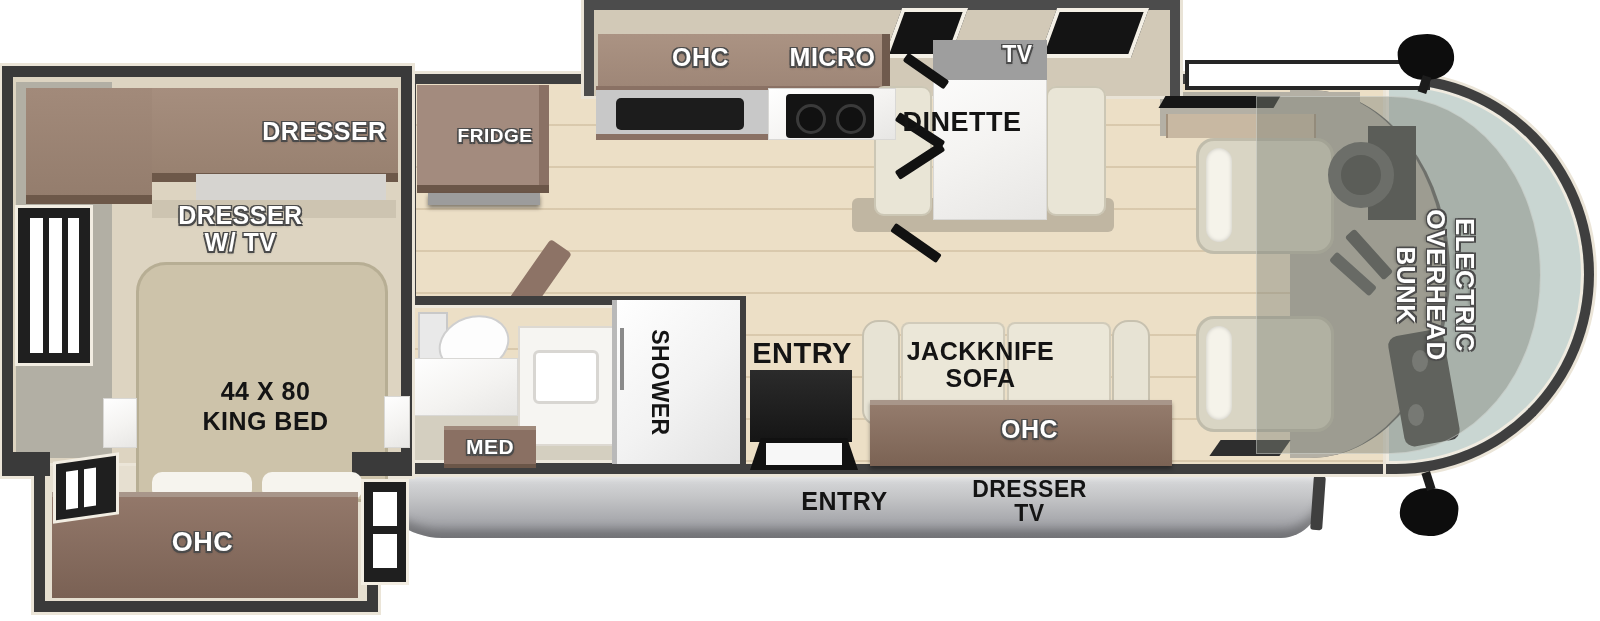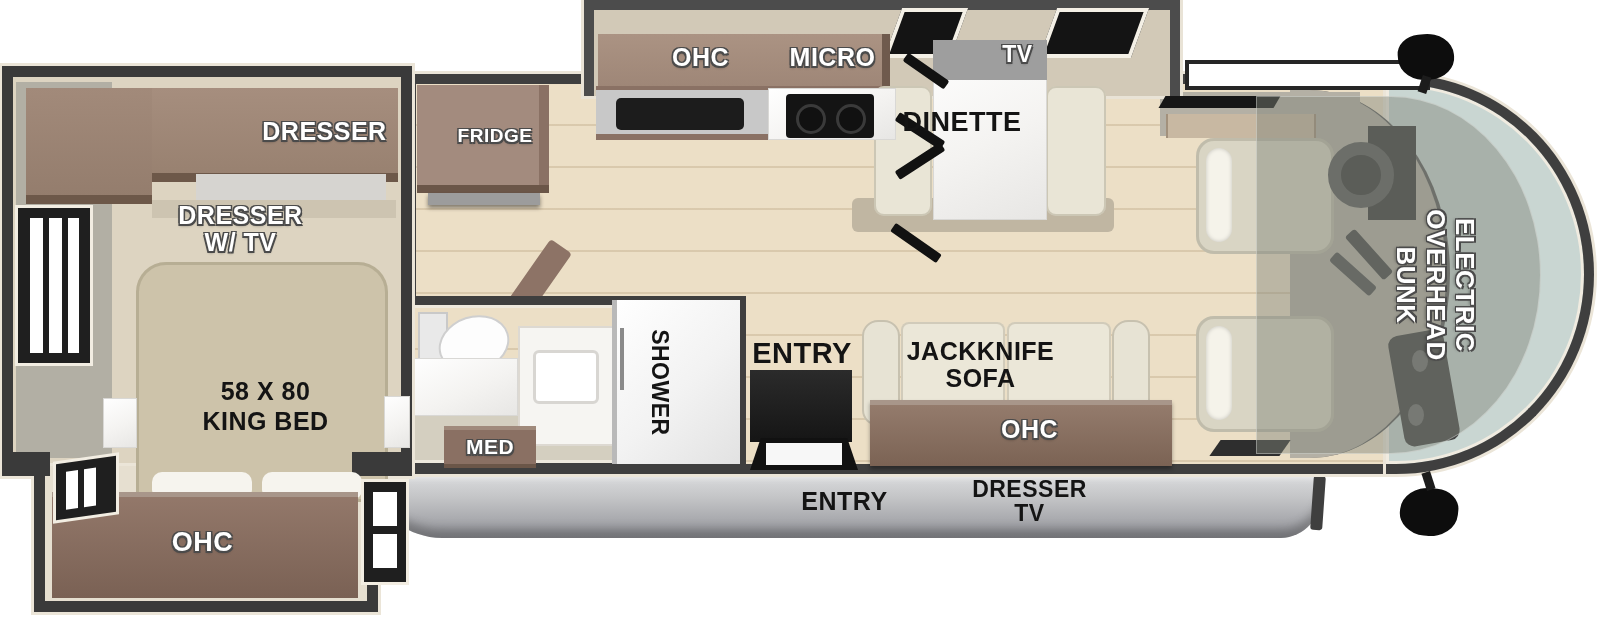--- a/index.html
+++ b/index.html
@@ -188,21 +188,21 @@
     <div class="pane" style="left:28px;top:9px;width:12px;height:38px;"></div>
   </div>
   <div class="abs win" style="left:364px;top:482px;width:42px;height:100px;">
     <div class="pane" style="left:9px;top:10px;width:24px;height:34px;"></div>
     <div class="pane" style="left:9px;top:52px;width:24px;height:34px;"></div>
   </div>
 
   <div class="lbl lw" style="left:252px;top:118px;width:145px;font-size:25px;">DRESSER</div>
   <div class="lbl lw" style="left:158px;top:202px;width:165px;font-size:25px;">DRESSER
 W/ TV</div>
-  <div class="lbl lb" style="left:168px;top:376px;width:195px;font-size:25px;line-height:1.2;">58 X 80
+  <div class="lbl lb" style="left:168px;top:376px;width:195px;font-size:25px;line-height:1.2;">44 X 80
 KING BED</div>
   <div class="lbl lw" style="left:130px;top:528px;width:145px;font-size:27px;">OHC</div>
   <div class="lbl lw" style="left:436px;top:126px;width:118px;font-size:19px;text-align:center;">FRIDGE</div>
   <div class="lbl lw" style="left:648px;top:44px;width:105px;font-size:25px;">OHC</div>
   <div class="lbl lw" style="left:770px;top:44px;width:125px;font-size:25px;">MICRO</div>
   <div class="lbl lw" style="left:985px;top:42px;width:65px;font-size:23px;">TV</div>
   <div class="lbl lb" style="left:882px;top:108px;width:160px;font-size:27px;z-index:41;">DINETTE</div>
   <div class="lbl lw" style="left:447px;top:436px;width:86px;font-size:21px;">MED</div>
   <div class="lbl lb" style="left:580px;top:370px;width:160px;font-size:23px;transform:rotate(90deg);">SHOWER</div>
   <div class="lbl lb" style="left:748px;top:338px;width:108px;font-size:29px;">ENTRY</div>

